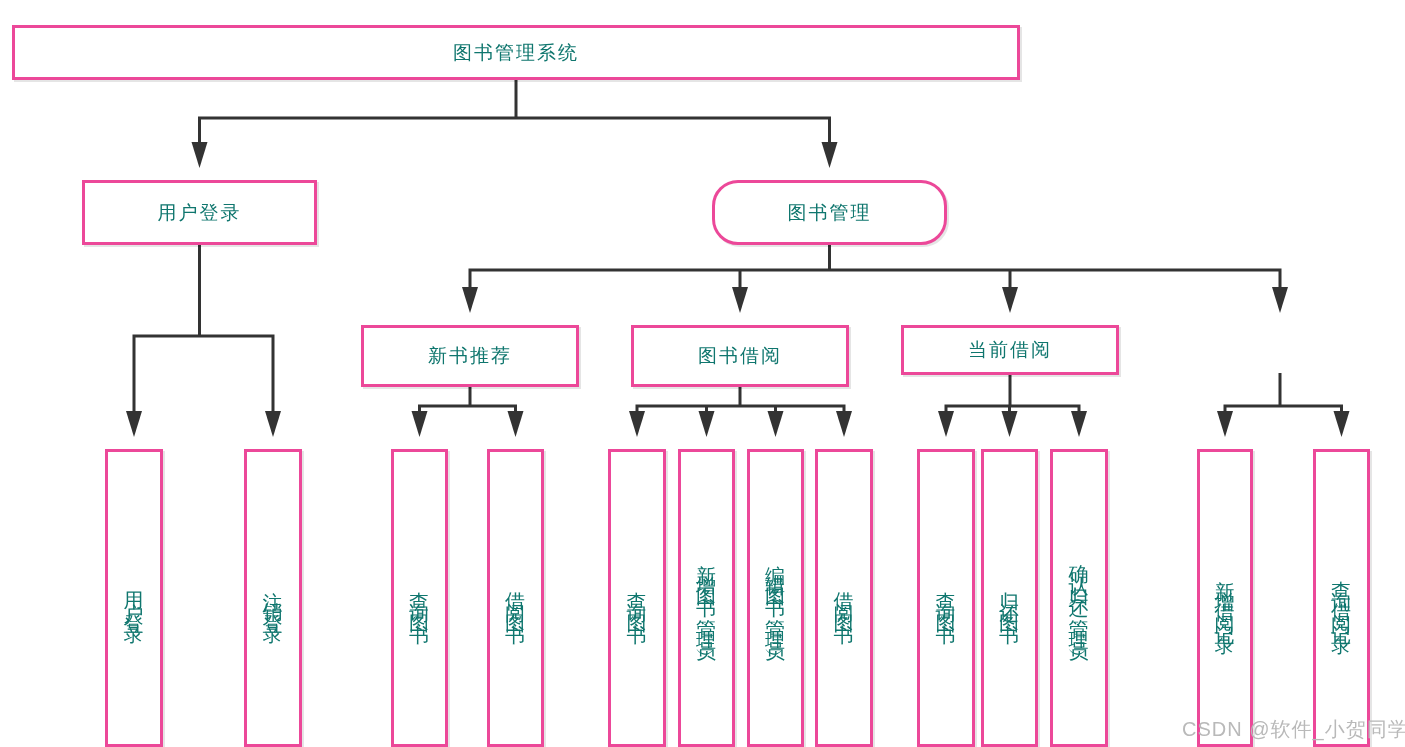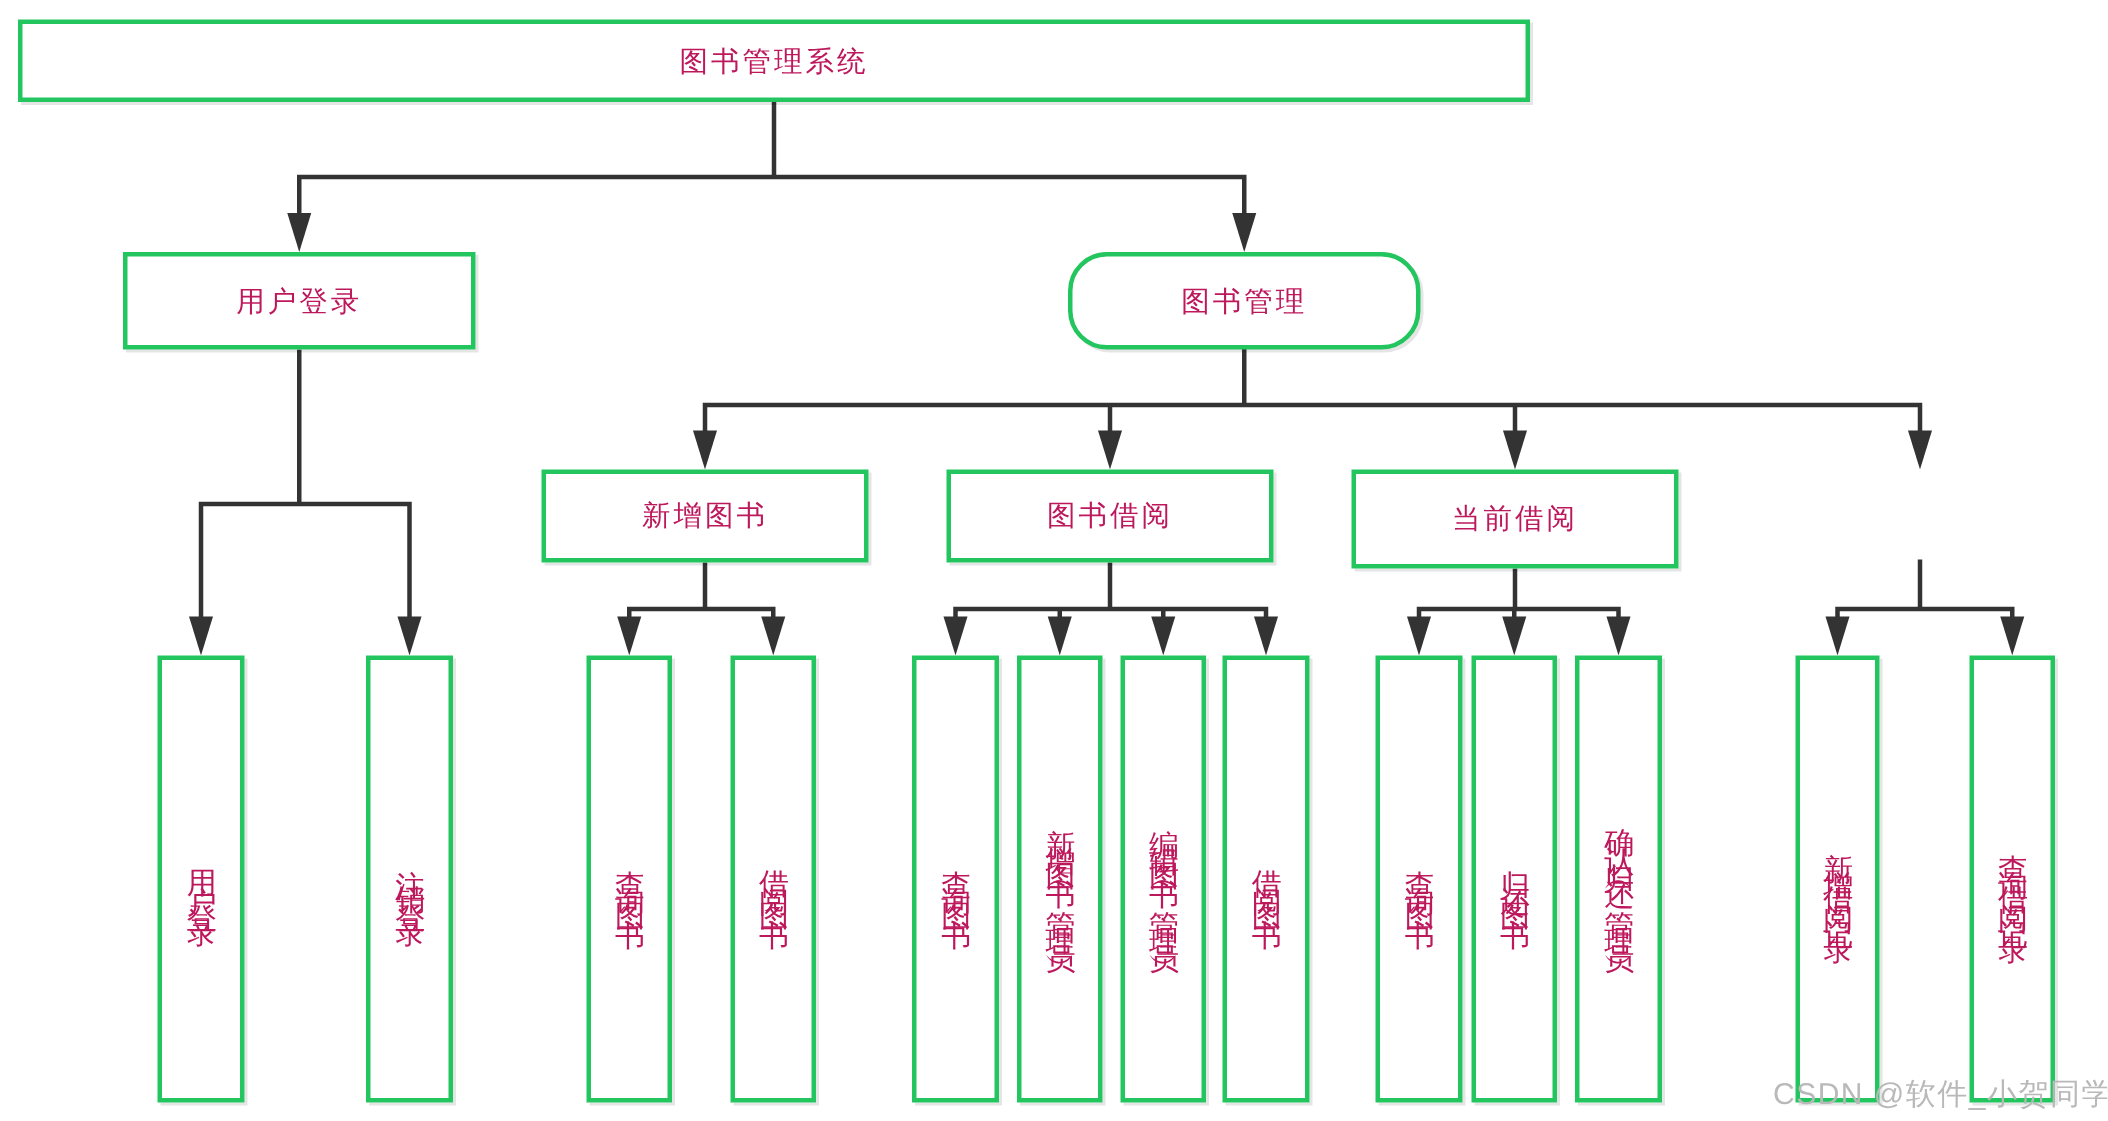--- a/index.html
+++ b/index.html
@@ -13,28 +13,29 @@
   }
   #wires {
     position: absolute;
     left: 0; top: 0;
     width: 1405px; height: 747px;
     z-index: 1;
   }
   .node {
     position: absolute;
     box-sizing: border-box;
-    border: 3px solid #22c55e;
+    border: 3px solid #ec4899;
     background: #ffffff;
-    color: #be185d;
+    color: #0f766e;
     display: flex;
     align-items: center;
     justify-content: center;
     z-index: 2;
     box-shadow: 2px 2px 0 rgba(0,0,0,0.10);
+    margin-top: 12px;
   }
   .h-label {
     font-size: 19px;
     letter-spacing: 2px;
     white-space: nowrap;
   }
   .v-label {
     writing-mode: vertical-rl;
     text-orientation: mixed;
     font-size: 20px;
@@ -120,23 +121,23 @@
       <polygon class="arrow" points="1217,411 1233,411 1225,437"></polygon>
       <polygon class="arrow" points="1333.5,411 1349.5,411 1341.5,437"></polygon>
     </g>
   </svg>
 
   <div class="node h-label" style="left:12px; top:13px; width:1008px; height:55px;">图书管理系统</div>
 
   <div class="node h-label" style="left:82px; top:168px; width:235px; height:65px;">用户登录</div>
   <div class="node h-label" style="left:712px; top:168px; width:235px; height:65px;border-radius:26px;">图书管理</div>
 
-  <div class="node h-label" style="left:361px; top:313px; width:218px; height:62px;">新增图书</div>
+  <div class="node h-label" style="left:361px; top:313px; width:218px; height:62px;">新书推荐</div>
   <div class="node h-label" style="left:631px; top:313px; width:218px; height:62px;text-align:right;">图书借阅</div>
-  <div class="node h-label" style="left:901px; top:313px; width:218px; height:66px;">当前借阅</div>
+  <div class="node h-label" style="left:901px; top:313px; width:218px; height:50px;">当前借阅</div>
 
   <div class="node v-label" style="left:105px; top:437px; width:58px; height:298px;">用户登录</div>
   <div class="node v-label" style="left:244px; top:437px; width:58px; height:298px;">注销登录</div>
 
   <div class="node v-label" style="left:391px; top:437px; width:57px; height:298px;">查询图书</div>
   <div class="node v-label" style="left:487px; top:437px; width:57px; height:298px;">借阅图书</div>
 
   <div class="node v-label" style="left:608px; top:437px; width:58px; height:298px;">查询图书</div>
   <div class="node v-label" style="left:678px; top:437px; width:57px; height:298px;">新增图书（管理员）</div>
   <div class="node v-label" style="left:747px; top:437px; width:57px; height:298px;">编辑图书（管理员）</div>

